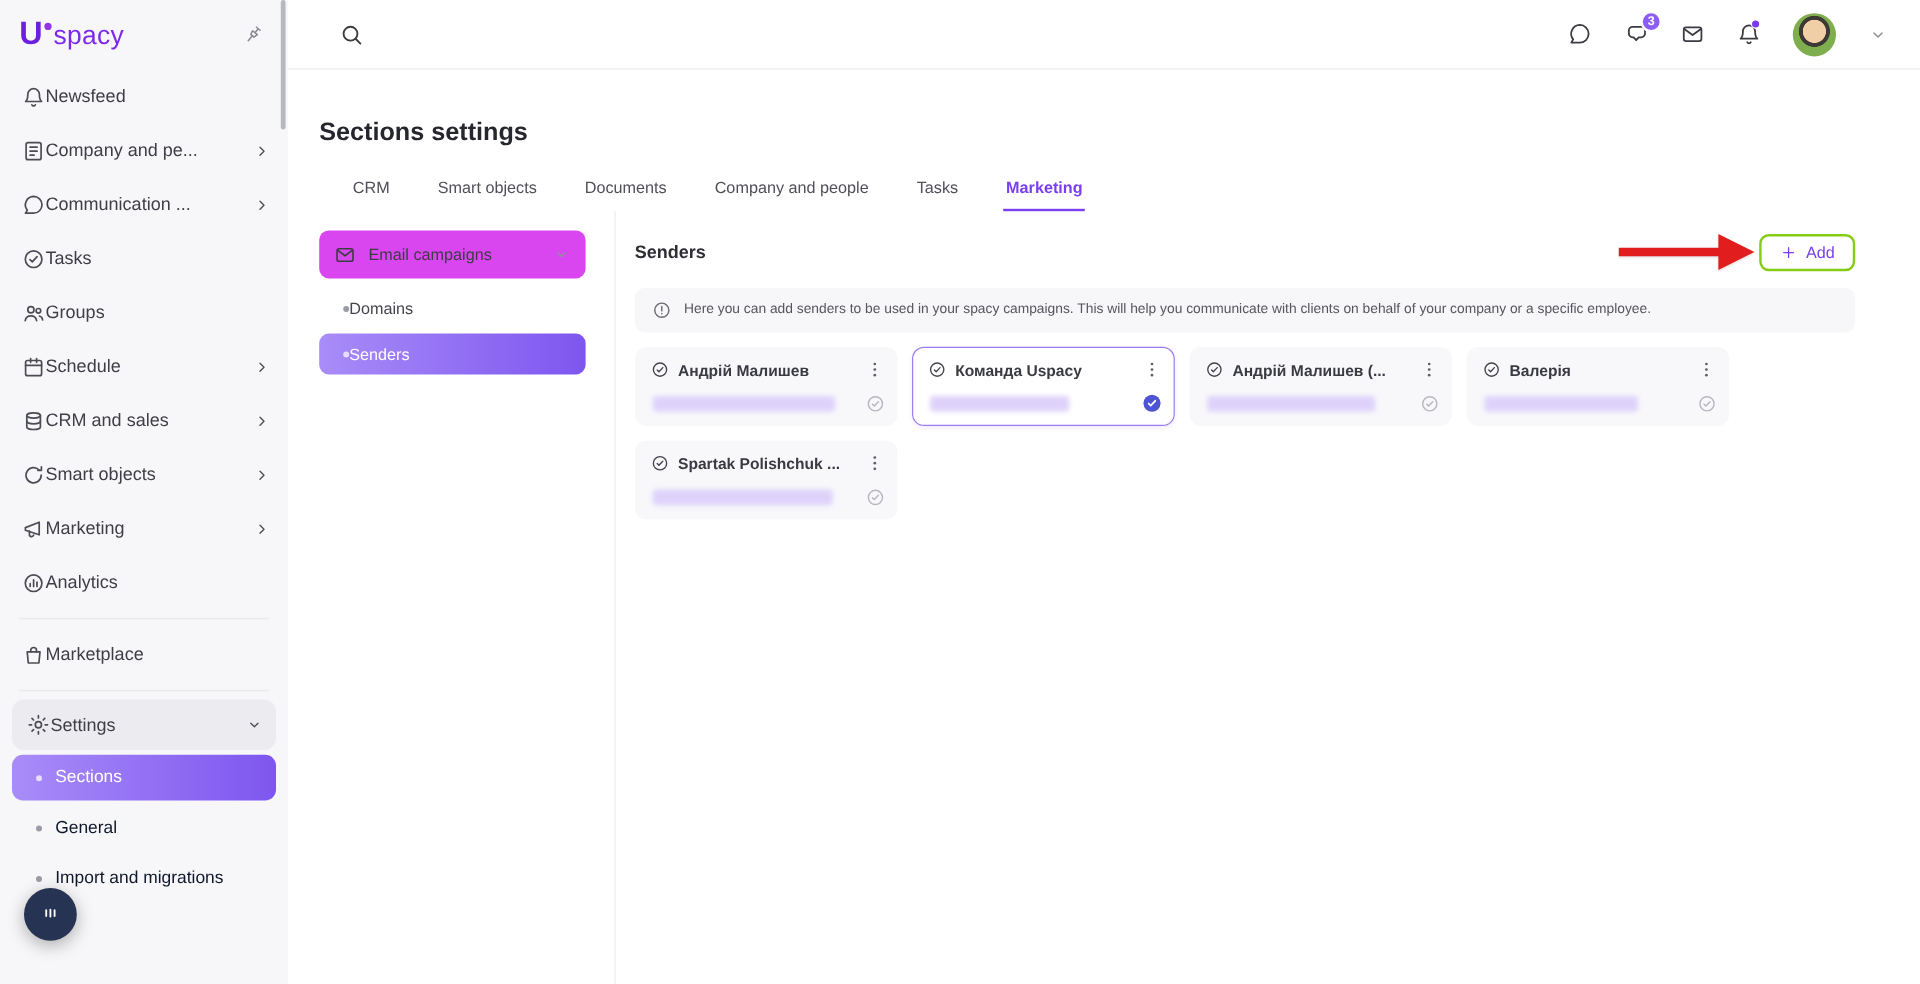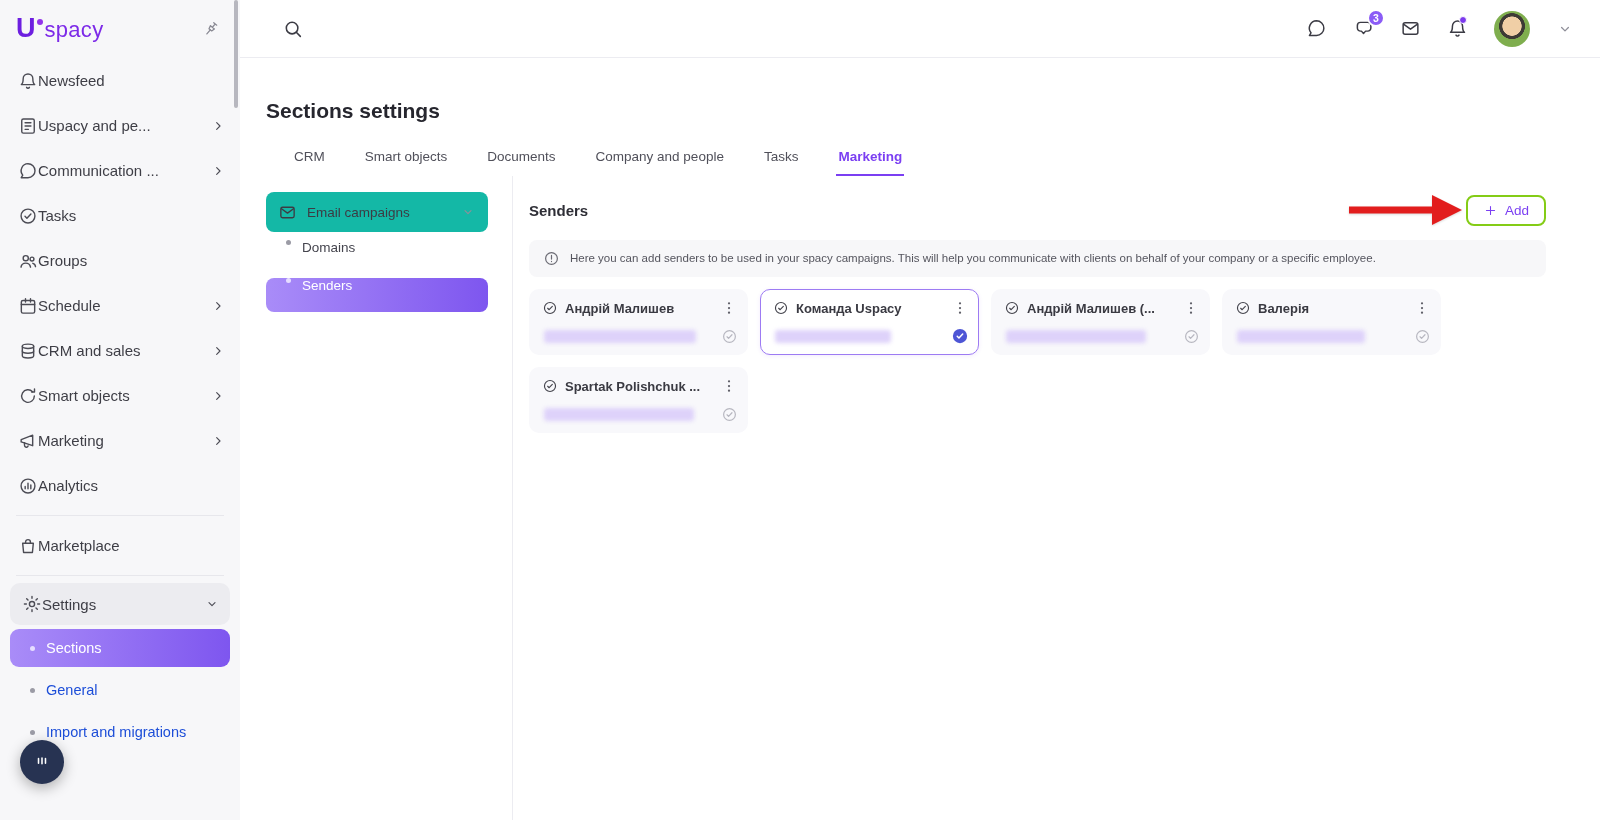--- a/index.html
+++ b/index.html
@@ -17,21 +17,21 @@
   .logo-u{font-size:27px;font-weight:800;color:#6d1fe0;line-height:1}
   .logo-dot{width:6px;height:6px;border-radius:50%;background:#9333ea;margin:0 2px 14px 1px;align-self:center}
   .logo-rest{font-size:22px;font-weight:400;color:#7d2ae8;letter-spacing:.3px}
   .pin{color:#8a8a94;cursor:pointer;display:inline-flex}
   .nav-item{display:flex;align-items:center;height:45px;padding:0 14px 0 18px;font-size:15px;color:#3e3e46;cursor:pointer;white-space:nowrap}
   .nav-item .icon{color:#4c4c55}
   .nav-label{flex:1;overflow:hidden;text-overflow:ellipsis}
   .chev{color:#8f8f99}
   .divider{height:1px;background:#e7e7ec;margin:7px 16px}
   .settings-row{margin:2px 10px;background:#ececf0;border-radius:10px;height:42px;padding:0 10px 0 12px}
-  .child-item{display:flex;align-items:center;gap:11px;height:38px;margin:4px 10px;padding:0 10px 0 20px;border-radius:9px;font-size:14.5px;color:#1d4ed8;cursor:pointer}
+  .child-item{display:flex;align-items:center;gap:11px;height:38px;margin:4px 10px;padding:0 10px 0 20px;border-radius:9px;font-size:14.5px;color:#0f172a;cursor:pointer}
   .child-item .dot{width:5px;height:5px;border-radius:50%;background:#9b9ba5;flex:none}
   .child-item.active{background:linear-gradient(90deg,var(--g1,#a98cf8),var(--g2,#7e56ef));color:#fff}
   .child-item.active .dot{background:#e6ddff}
   .scroll-thumb{position:absolute;right:2px;top:0;width:4px;height:108px;background:#b7b7bf;border-radius:2px;cursor:pointer}
 
   
   .topbar{position:absolute;left:240px;top:0;width:1360px;height:58px;background:#fff;border-bottom:1px solid #ececf1;display:flex;align-items:center;padding:0 26px 0 42px;z-index:4}
   .top-icon{position:relative;color:#3b3b44;cursor:pointer;display:inline-flex}
   .top-right{margin-left:auto;display:flex;align-items:center;gap:26px}
   .badge{position:absolute;top:-9px;right:-11px;background:var(--badge,#8b5cf6);color:#fff;font-size:10.5px;font-weight:700;min-width:18px;height:18px;border-radius:9px;display:flex;align-items:center;justify-content:center;border:2px solid #fff}
@@ -41,23 +41,23 @@
 
   
   .main{position:absolute;left:240px;top:75px;width:1360px;height:762px;background:#fff}
   .page-title{padding:24px 0 0 26px;font-size:21px;font-weight:700;color:#26262e}
   .tabs{display:flex;gap:36px;margin:26px 0 0 52px;font-size:13.5px;color:#50505a}
   .tab{padding:0 2px 10px;cursor:pointer}
   .tab.active{color:var(--accent,#7b3ff2);font-weight:600;border-bottom:2px solid var(--accent,#7b3ff2)}
   .content-row{display:flex;height:calc(100% - 102px)}
 
   .subnav{width:272px;padding:16px 24px 0 26px}
-  .group-select{height:40px;background:#14b8a6;border-radius:8px;display:flex;align-items:center;gap:10px;padding:0 12px;font-size:13.5px;color:#3c3c44;cursor:pointer}
+  .group-select{height:40px;background:#d946ef;border-radius:8px;display:flex;align-items:center;gap:10px;padding:0 12px;font-size:13.5px;color:#3c3c44;cursor:pointer}
   .group-select .end{margin-left:auto}
-  .sub-item{display:flex;gap:11px;height:34px;margin-top:4px;padding:0 10px 0 20px;border-radius:8px;font-size:13.5px;color:#45454e;cursor:pointer}
+  .sub-item{display:flex;align-items:center;height:34px;margin-top:4px;padding:0 10px 0 20px;border-radius:8px;font-size:13.5px;color:#45454e;cursor:pointer}
   .sub-item .dot{width:5px;height:5px;border-radius:50%;background:#9b9ba5;flex:none}
   .sub-item.active{background:linear-gradient(90deg,var(--g1,#a98cf8),var(--g2,#7e56ef));color:#fff}
   .sub-item.active .dot{background:#e6ddff}
   .sub-item:first-child{margin-top:8px}
 
   .panel{flex:1;border-left:1px solid #ececf1;padding:16px 54px 0 16px;position:relative}
   .panel-head{display:flex;align-items:center;justify-content:space-between;height:36px}
   .panel-title{font-size:15px;font-weight:700;color:#2e2e36}
   .add-btn{display:inline-flex;align-items:center;gap:7px;background:#fff;border:2px solid #84cc16;color:var(--accent,#7b3ff2);font-size:13.5px;font-weight:500;border-radius:8px;padding:6px 15px;cursor:pointer;font-family:inherit}
   .red-arrow{position:absolute;top:12px;right:136px;filter:drop-shadow(0 1px 1px rgba(0,0,0,.15))}
@@ -113,21 +113,21 @@
           </span>
           <span class="nav-label">Newsfeed</span>
         </div>
         <div class="nav-item">
           <span class="icon ">
             <svg viewBox="0 0 24 24" width="20" height="20" fill="none" stroke="currentColor" stroke-width="1.7" stroke-linecap="round" stroke-linejoin="round">
               <rect x="4.5" y="3.5" width="15" height="17" rx="2"></rect>
               <path d="M8.5 8h7M8.5 12h7M8.5 16h4"></path>
             </svg>
           </span>
-          <span class="nav-label">Uspacy and pe...</span>
+          <span class="nav-label">Company and pe...</span>
           <span class="icon chev">
             <svg viewBox="0 0 24 24" width="16" height="16" fill="none" stroke="currentColor" stroke-width="1.7" stroke-linecap="round" stroke-linejoin="round">
               <path d="M10 7l5 5-5 5"></path>
             </svg>
           </span>
         </div>
         <div class="nav-item">
           <span class="icon ">
             <svg viewBox="0 0 24 24" width="20" height="20" fill="none" stroke="currentColor" stroke-width="1.7" stroke-linecap="round" stroke-linejoin="round">
               <path d="M12 3.2a8.4 8.4 0 0 1 0 16.8H3.9l1.8-3.1A8.4 8.4 0 0 1 12 3.2z"></path>

